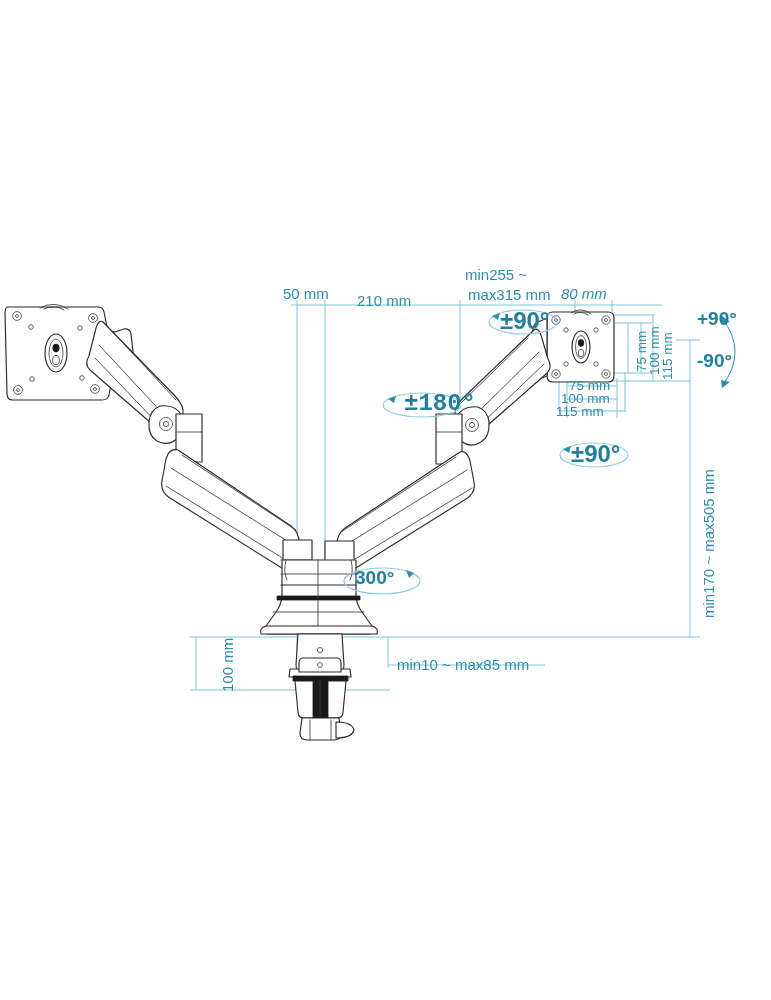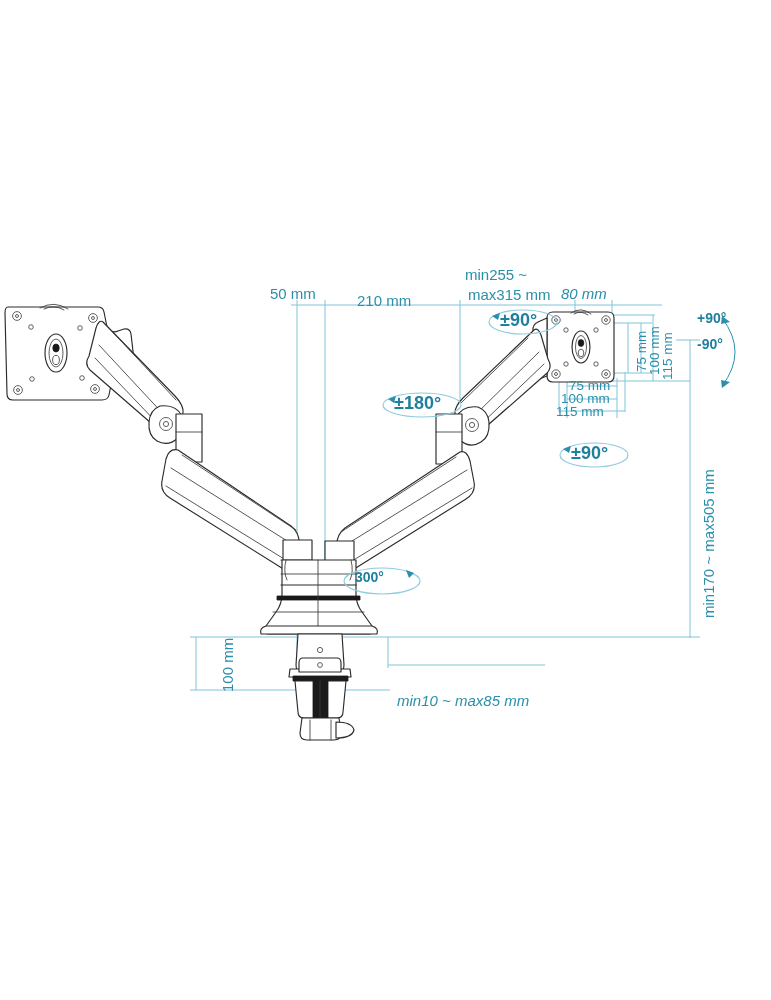--- a/index.html
+++ b/index.html
@@ -13,22 +13,22 @@
   #drawing{position:absolute;left:0;top:0;width:771px;height:1000px;}
   .dimtext{
     position:absolute;
     color:#2b8fab;
     font-size:15px;
     line-height:17px;
     white-space:nowrap;
     font-family:"Liberation Sans","DejaVu Sans",sans-serif;
   }
   .dimtext.small{font-size:13.5px;line-height:15px;}
-  .dimtext.ang{font-size:18px;font-weight:bold;color:#1f7f9e;}
-  .dimtext.ang2{font-size:14px;font-weight:bold;color:#1f7f9e;}
+  .dimtext.ang{font-size:24px;font-weight:bold;color:#1f7f9e;}
+  .dimtext.ang2{font-size:19px;font-weight:bold;color:#1f7f9e;}
   .vert{
     transform-origin:0 0;
     transform:rotate(-90deg);
   }
 </style>
 </head>
 <body>
 
 <div id="stage">
 
@@ -247,40 +247,40 @@
       <ellipse class="ell" cx="382" cy="581" rx="38" ry="13"></ellipse>
       <path class="arr" d="M414 573 L406 570 L409 578 Z"></path>
 
       <path class="dimh" d="M722 318 Q748 352 722 386"></path>
       <path class="arr" d="M722 316 L730 322 L721 324 Z"></path>
       <path class="arr" d="M722 388 L730 382 L721 380 Z"></path>
     </g>
 
   </svg>
 
-  <span class="dimtext" style="left:270px;top:285px;">50 mm</span>
+  <span class="dimtext" style="left:283px;top:285px;">50 mm</span>
   <span class="dimtext" style="left:357px;top:292px;">210 mm</span>
   <span class="dimtext" style="left:456px;top:266px;margin-left:9px;">min255 ~</span>
   <span class="dimtext" style="left:468px;top:286px;">max315 mm</span>
   <span class="dimtext" style="left:561px;top:285px;font-style:italic;">80 mm</span>
 
   <span class="dimtext ang" style="left:500px;top:312px;">±90°</span>
-  <span class="dimtext ang" style="left:394px;top:395px;">±180°</span>
+  <span class="dimtext ang" style="left:404px;top:395px;font-family:Liberation Mono, monospace;">±180°</span>
   <span class="dimtext ang" style="left:571px;top:445px;">±90°</span>
   <span class="dimtext ang2" style="left:355px;top:569px;">300°</span>
 
   <span class="dimtext ang2" style="left:697px;top:310px;">+90°</span>
-  <span class="dimtext ang2" style="left:697px;top:336px;">-90°</span>
+  <span class="dimtext ang2" style="left:697px;top:352px;">-90°</span>
 
   <span class="dimtext small vert" style="left:634px;top:372px;">75 mm</span>
   <span class="dimtext small vert" style="left:647px;top:375px;">100 mm</span>
   <span class="dimtext small vert" style="left:660px;top:380px;">115 mm</span>
 
   <span class="dimtext small" style="left:569px;top:378px;">75 mm</span>
   <span class="dimtext small" style="left:561px;top:391px;">100 mm</span>
   <span class="dimtext small" style="left:556px;top:404px;">115 mm</span>
 
   <span class="dimtext vert" style="left:700px;top:618px;">min170 ~ max505 mm</span>
 
   <span class="dimtext vert" style="left:219px;top:692px;">100 mm</span>
-  <span class="dimtext" style="left:397px;top:692px;font-style:italic;">min10 ~ max85 mm</span>
+  <span class="dimtext" style="left:397px;top:656px;">min10 ~ max85 mm</span>
 
 </div>
 
 </body></html>

